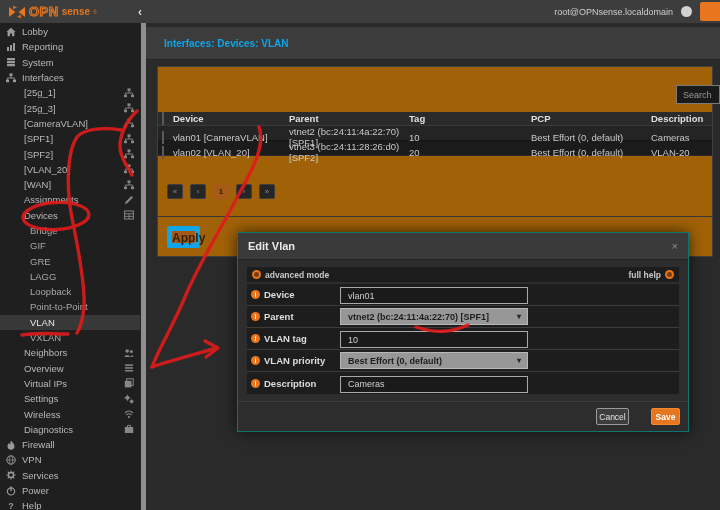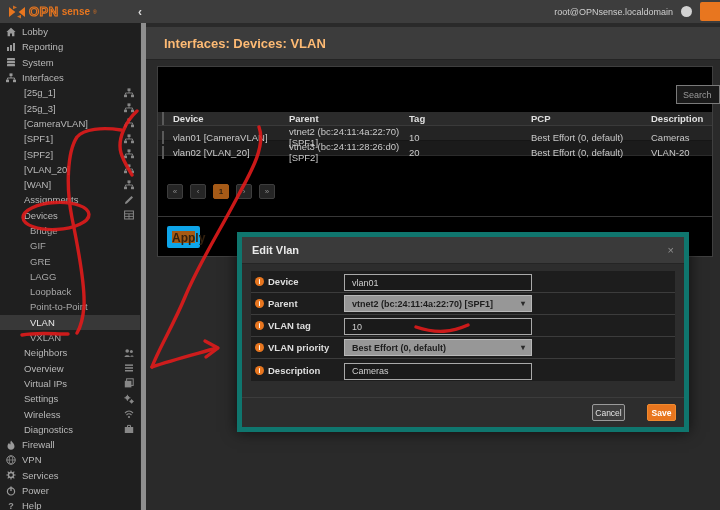--- a/index.html
+++ b/index.html
@@ -36,24 +36,24 @@
   .nav-item .ricon { margin-left:auto; margin-right:6px; display:inline-flex; opacity:.85; }
   .nav-item svg { fill:#9a9a9a; }
 
   .side-scrollbar { position:absolute; left:141px; top:23px; width:5px; height:487px;
                     background:#8f8f8f; z-index:6; }
 
   
   .content { position:absolute; left:146px; top:23px; width:574px; height:487px; background:#2a2a2a; }
   .titleband { position:absolute; left:0; top:4px; width:574px; height:33px; background:#3c3c3c;
                border-bottom:1px solid #242424; display:flex; align-items:center; }
-  .page-title { color:#fdba74; font-weight:bold; font-size:13px; padding-left:18px; }
+  .page-title { color:#0ea5e9; font-weight:bold; font-size:10px; padding-left:18px; }
 
   .panel { position:absolute; left:11px; top:43px; width:556px; height:191px;
-           background:#000000; border:1px solid #3f3f3f; }
+           background:#a16207; border:1px solid #3f3f3f; }
   .search-box { position:absolute; right:-8px; top:18px; width:44px; height:19px;
                 background:#1a1a1a; border:1px solid #7a7a7a; color:#999;
                 font-size:9px; padding-left:6px; font-family:"Liberation Sans",sans-serif; }
   .search-box::placeholder { color:#999; }
 
   .grid { position:absolute; left:0; top:45px; width:554px; }
   .grow { display:grid; grid-template-columns:11px 116px 120px 122px 120px 1fr;
           align-items:center; padding-left:4px; height:15px; font-size:9.5px; color:#c9c9c9; }
   .grow.ghead { background:#2b2b2b; color:#e0e0e0; font-weight:bold; border-bottom:1px solid #3a3a3a; height:14px;}
   .grow.r0 { background:#242424; border-bottom:1px solid #161616; }
@@ -66,21 +66,21 @@
         border-radius:2px; cursor:pointer; padding:0 3px;}
   .pg.active { background:#a55a17; border-color:#a55a17; color:#2e1f0d; font-weight:bold; }
 
   .panel-sep { position:absolute; left:0; top:149px; width:554px; border-top:1px solid #383838; }
   .apply-btn { position:absolute; left:9px; top:159px; width:33px; height:22px; background:#a55a14;
                border:5px solid #0ea5e9; border-radius:2px; color:#33210e; font-weight:bold;
                font-size:12px; cursor:pointer; font-family:"Liberation Sans",sans-serif;}
 
   
   .modal { position:absolute; left:237px; top:232px; width:452px; height:200px; z-index:50;
-           background:#2d2d2d; border:5px solid #0f766e; box-shadow:0 0 14px rgba(0,0,0,.65); }
+           background:#2d2d2d; border:1px solid #0f766e; box-shadow:0 0 14px rgba(0,0,0,.65); }
   .modal-head { height:27px; background:#3a3a3a; border-bottom:1px solid #252525;
                 display:flex; align-items:center; padding:0 10px; }
   .modal-title { color:#eaeaea; font-weight:bold; font-size:11px; }
   .modal-close { margin-left:auto; color:#8f8f8f; font-size:11px; cursor:pointer; }
   .modal-body { padding:7px 9px 0 9px; }
   .adv-row { height:15px; background:#1d1d1d; display:flex; align-items:center;
              padding:0 5px; margin-bottom:2px; }
   .toggle-dot { width:9px; height:9px; border-radius:50%; background:#e8761f; position:relative; flex:none;}
   .toggle-dot::after { content:""; position:absolute; left:2px; top:2px; width:5px; height:5px;
                        border-radius:50%; background:#7a3c0e; }
@@ -446,20 +446,28 @@
     <button class="apply-btn">Apply</button>
   </div>
 </div>
 
 <div class="modal">
   <div class="modal-head">
     <span class="modal-title">Edit Vlan</span>
     <span class="modal-close">×</span>
   </div>
   <div class="modal-body">
+    <div class="adv-row">
+      <span class="toggle-dot"></span>
+      <span class="adv-label">advanced mode</span>
+      <span class="fullhelp">
+        <span class="adv-label">full help</span>
+        <span class="toggle-dot"></span>
+      </span>
+    </div>
     <div id="fields">
         <div class="frow">
           <div class="flabel">
             <span class="info-dot">i</span>
             <span class="txt">Device</span>
           </div>
           <div class="fctl"><input value="vlan01" style=""></div>
         </div>
         <div class="frow">
           <div class="flabel">

